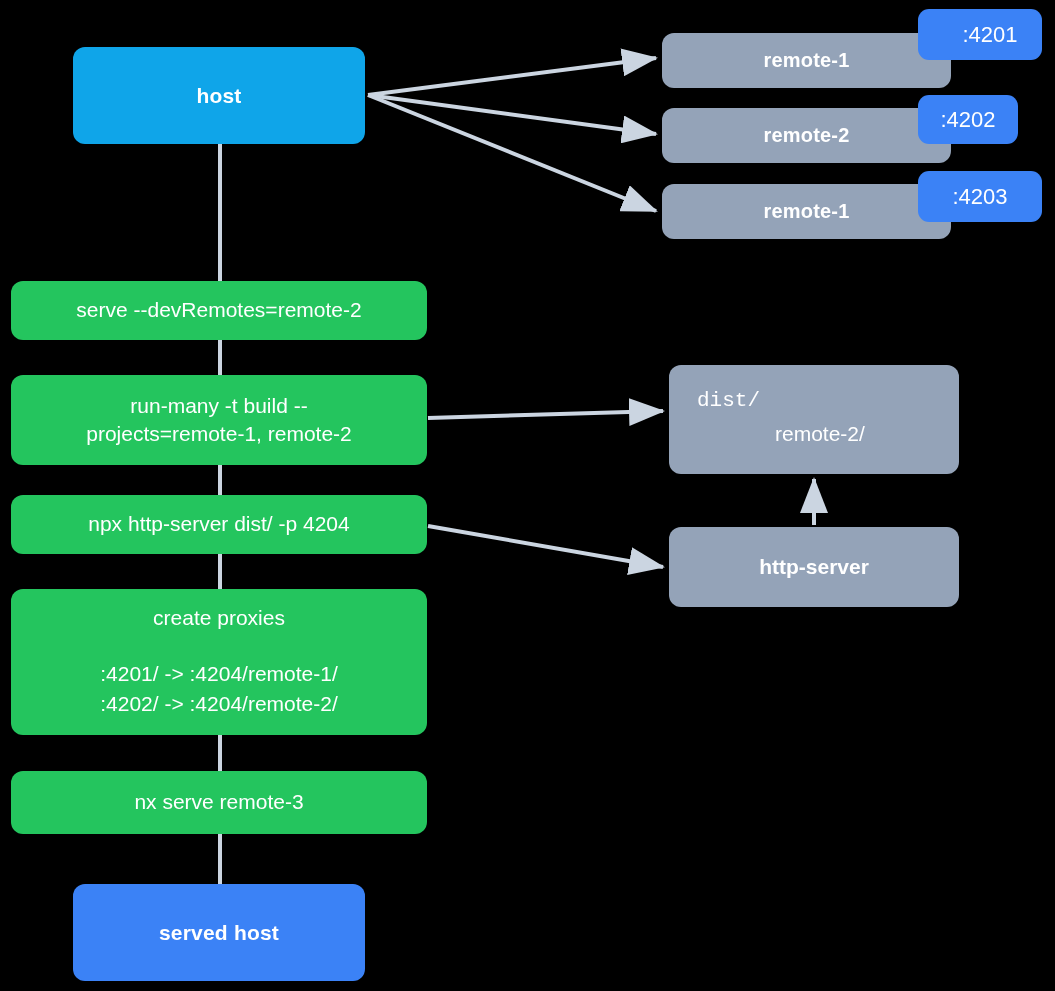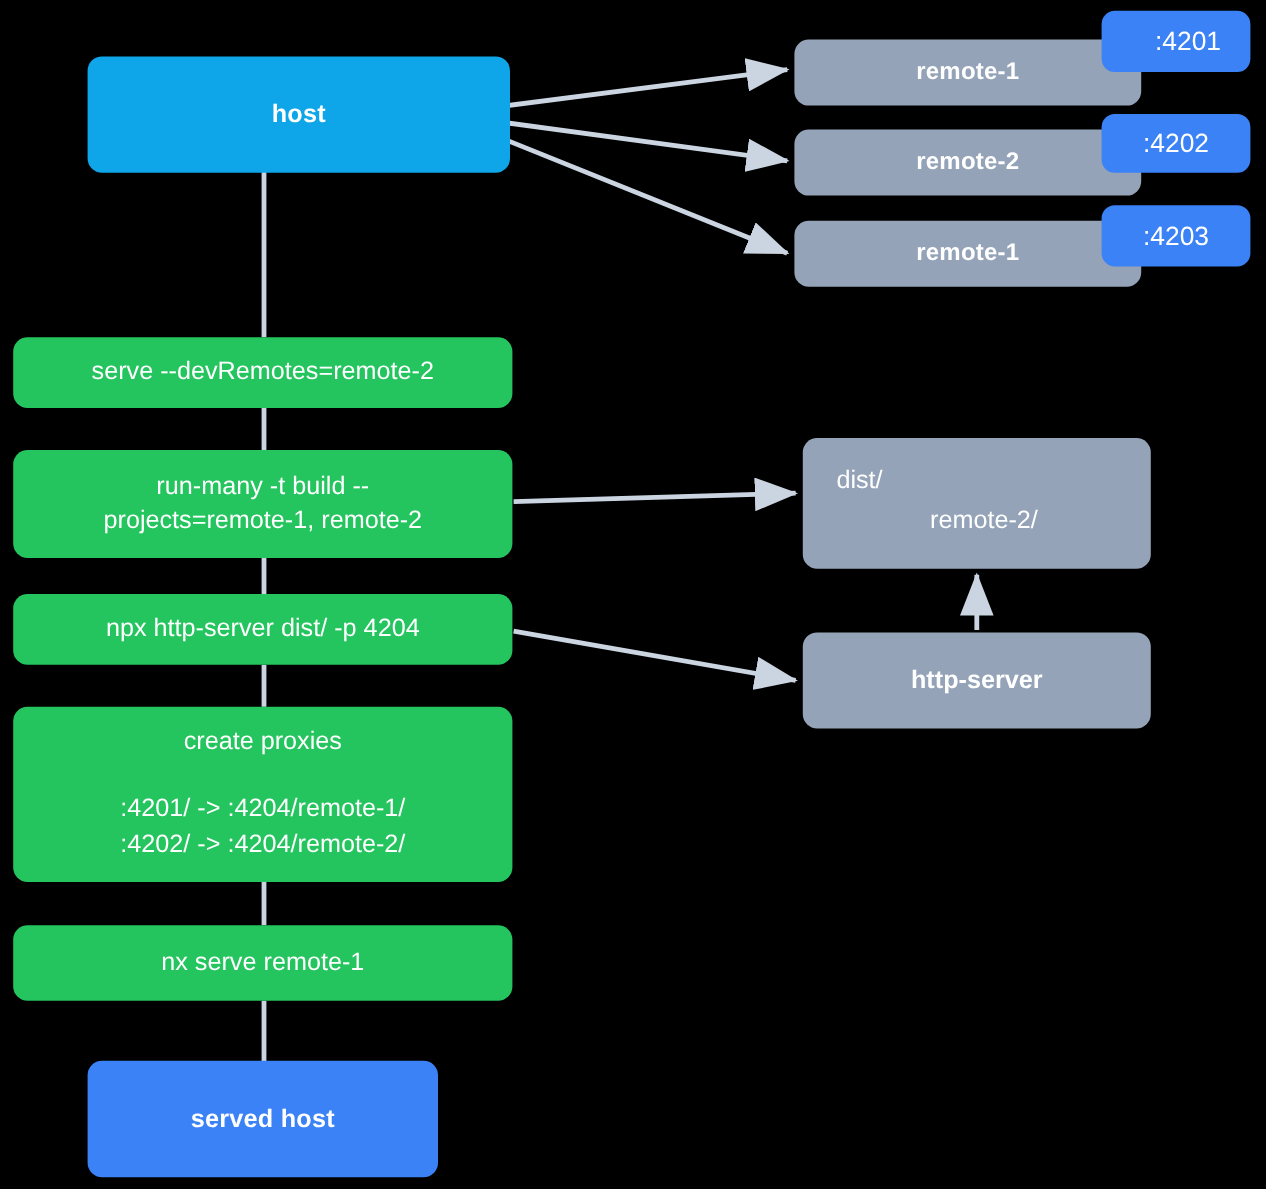--- a/index.html
+++ b/index.html
@@ -75,21 +75,21 @@
     position: absolute;
     box-sizing: border-box;
     background: #94A3B8;
     border-radius: 12px;
     color: #ffffff;
     font-size: 21px;
     line-height: 1.55;
     padding: 20px 0 20px 28px;
     z-index: 2;
   }
-  .dist-line-root { text-align: left; }
+  .dist-line-root { text-align: left; font-family: Liberation Mono, monospace; }
   .dist-line-child { text-align: left; padding-left: 78px; }
   .proxy-title { margin-bottom: 26px; }
   .proxy-line { line-height: 1.45; }
   svg.edges {
     position: absolute;
     left: 0;
     top: 0;
     width: 1055px;
     height: 991px;
     z-index: 1;
@@ -121,38 +121,38 @@
       </marker>
     </defs>
     <line x1="368" y1="95" x2="656" y2="58" stroke="#CBD5E1" stroke-width="4" marker-end="url(#arrowhead)"></line>
     <line x1="368" y1="95" x2="656" y2="134" stroke="#CBD5E1" stroke-width="4" marker-end="url(#arrowhead)"></line>
     <line x1="368" y1="95" x2="656" y2="211" stroke="#CBD5E1" stroke-width="4" marker-end="url(#arrowhead)"></line>
     <line x1="428" y1="418" x2="663" y2="411" stroke="#CBD5E1" stroke-width="4" marker-end="url(#arrowhead)"></line>
     <line x1="428" y1="526" x2="663" y2="567" stroke="#CBD5E1" stroke-width="4" marker-end="url(#arrowhead)"></line>
     <line x1="814" y1="525" x2="814" y2="479" stroke="#CBD5E1" stroke-width="4" marker-end="url(#arrowhead)"></line>
   </svg>
 
-  <div class="node node-host" style="left:73px; top:47px; width:352px; height:97px;">
+  <div class="node node-host" style="left:73px; top:47px; width:292px; height:97px;">
     <span>host</span>
   </div>
 
   <div class="node node-remote" style="left:662px; top:33px; width:289px; height:55px;">
     <span>remote-1</span>
   </div>
   <div class="node node-remote" style="left:662px; top:108px; width:289px; height:55px;">
     <span>remote-2</span>
   </div>
   <div class="node node-remote" style="left:662px; top:184px; width:289px; height:55px;">
     <span>remote-1</span>
   </div>
 
   <div class="badge" style="left:918px; top:9px; width:124px; height:51px;padding-left:20px;">
     <span>:4201</span>
   </div>
-  <div class="badge" style="left:918px; top:95px; width:124px; height:49px;">
+  <div class="badge" style="left:918px; top:95px; width:100px; height:49px;">
     <span>:4202</span>
   </div>
   <div class="badge" style="left:918px; top:171px; width:124px; height:51px;">
     <span>:4203</span>
   </div>
 
   <div class="node node-green" style="left:11px; top:281px; width:416px; height:59px;">
     <span>serve --devRemotes=remote-2</span>
   </div>
 
@@ -165,21 +165,21 @@
     <span>npx http-server dist/ -p 4204</span>
   </div>
 
   <div class="node node-green" style="left:11px; top:589px; width:416px; height:146px;">
     <span class="proxy-title">create proxies</span>
     <span class="proxy-line">:4201/ -&gt; :4204/remote-1/</span>
     <span class="proxy-line">:4202/ -&gt; :4204/remote-2/</span>
   </div>
 
   <div class="node node-green" style="left:11px; top:771px; width:416px; height:63px;">
-    <span>nx serve remote-1</span>
+    <span>nx serve remote-3</span>
   </div>
 
   <div class="dist-box" style="left:669px; top:365px; width:290px; height:109px;">
     <div class="dist-line-root">dist/</div>
     <div class="dist-line-child">remote-2/</div>
   </div>
 
   <div class="node node-gray" style="left:669px; top:527px; width:290px; height:80px;">
     <span>http-server</span>
   </div>

